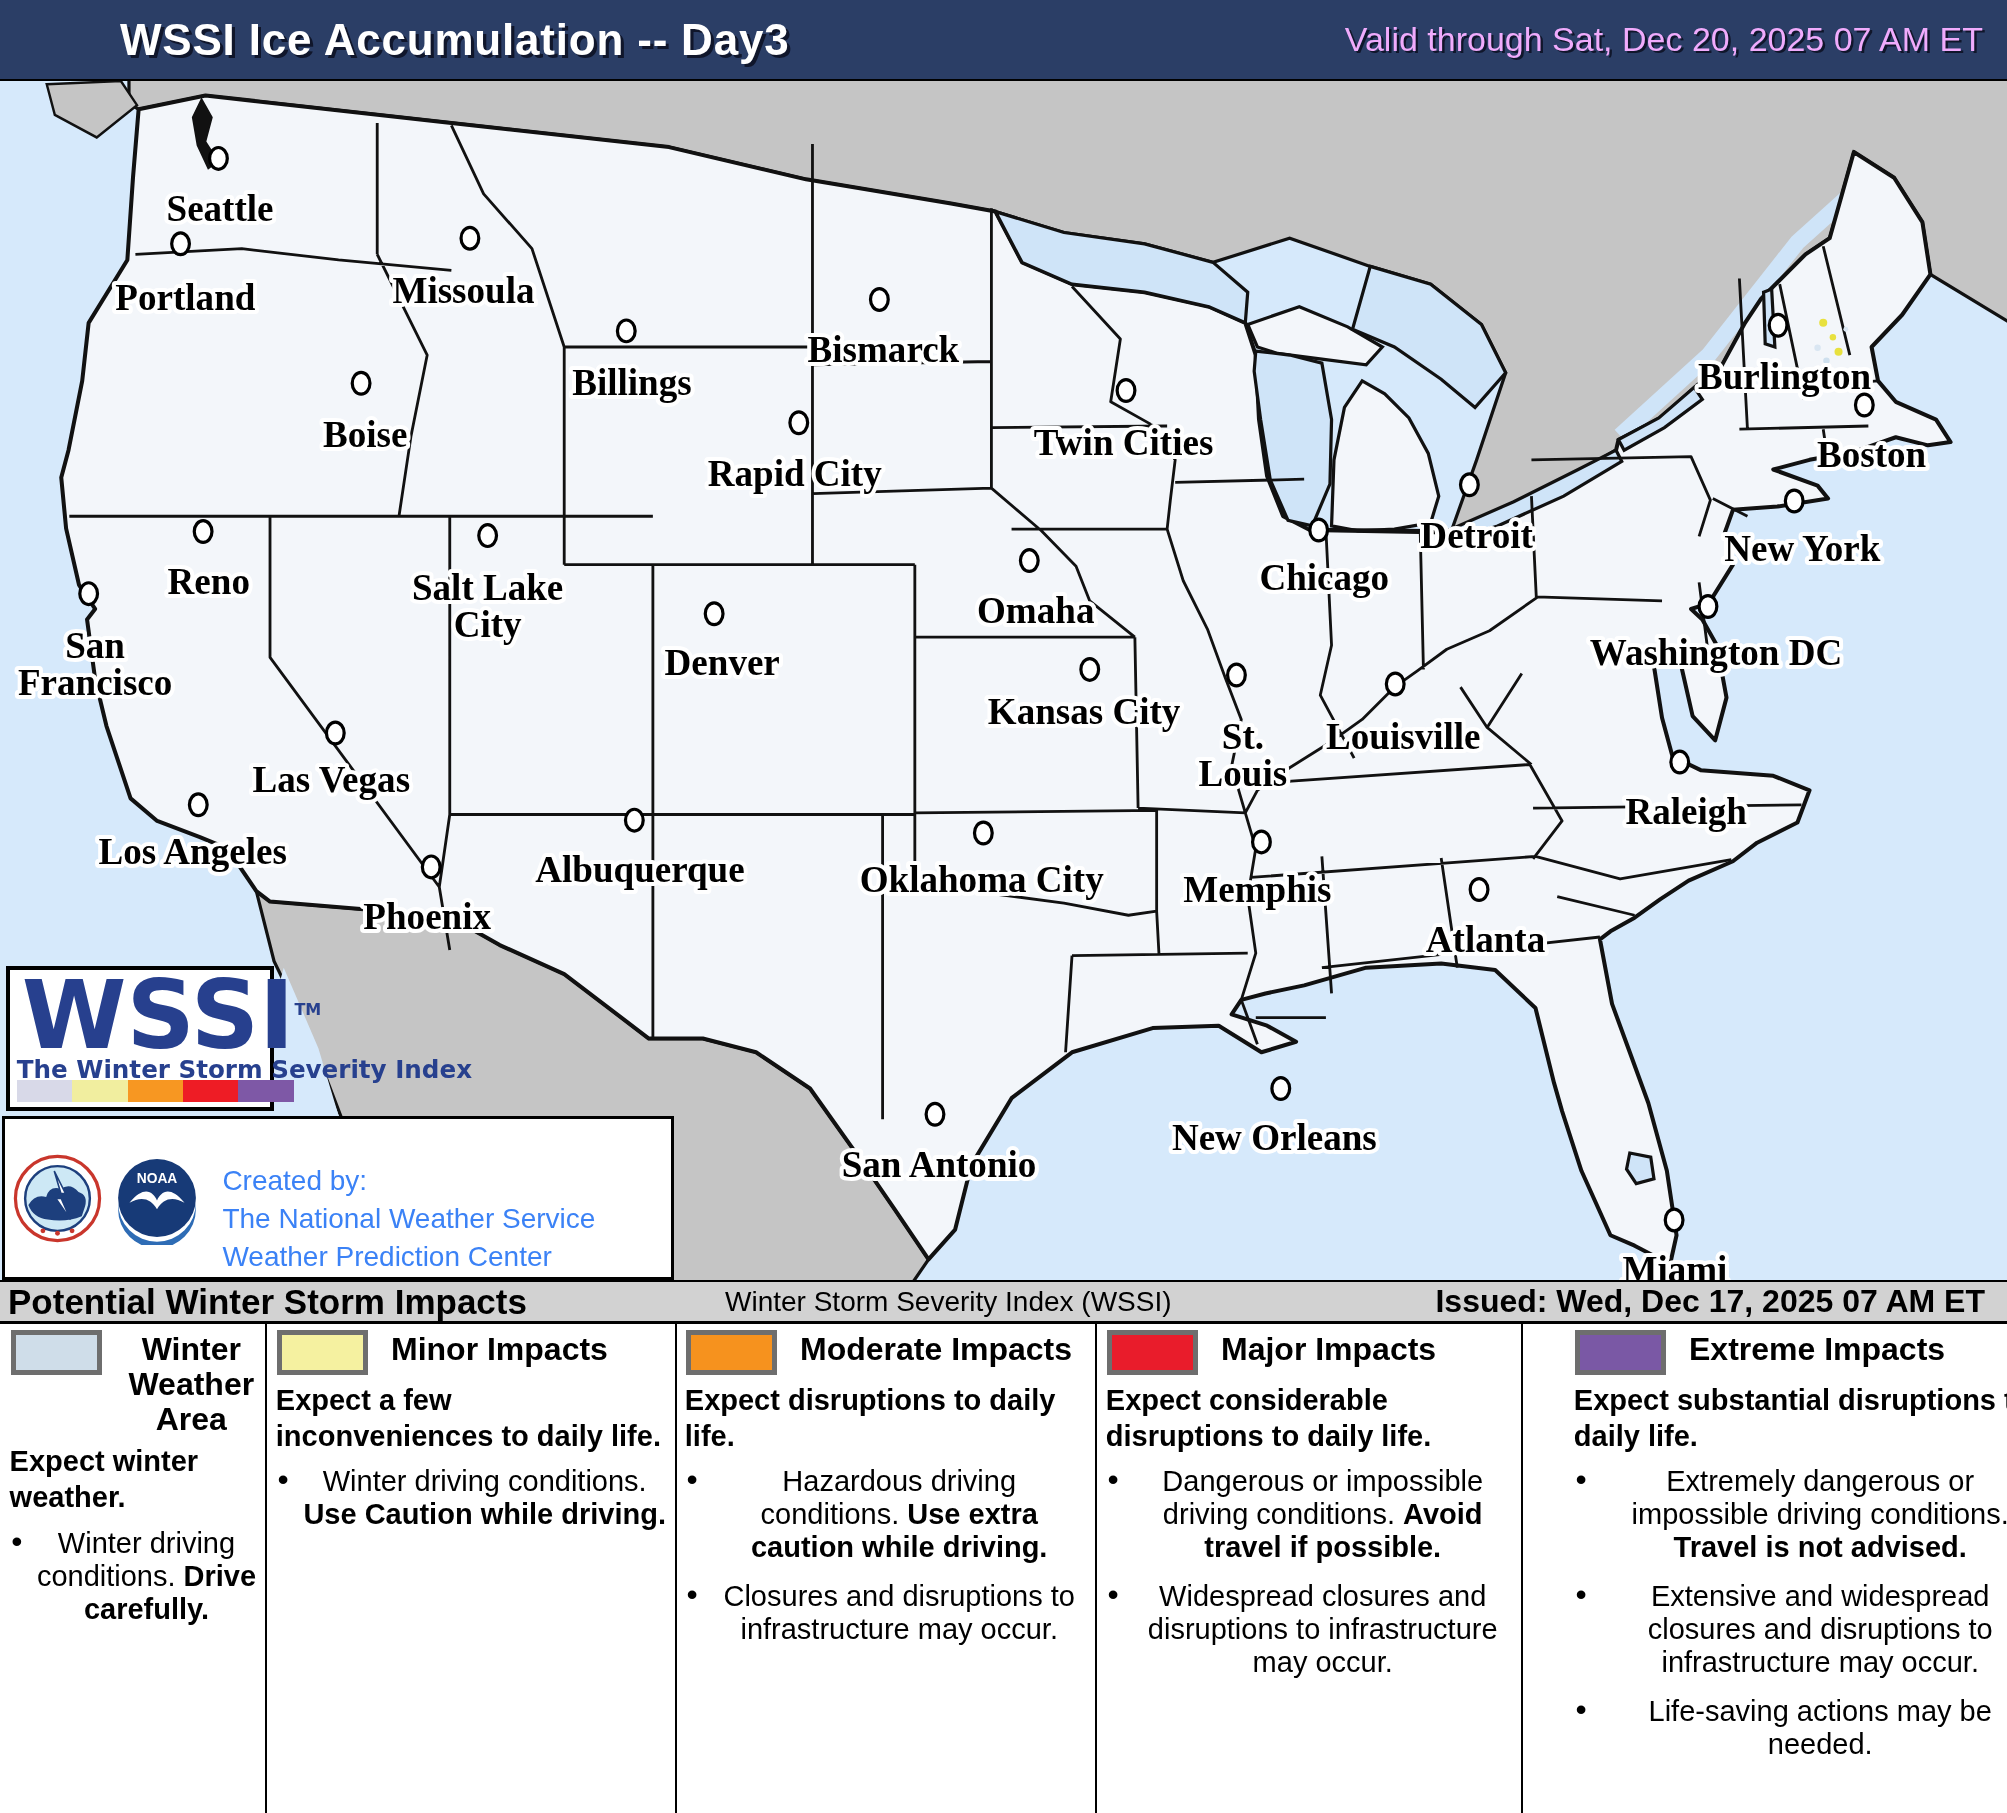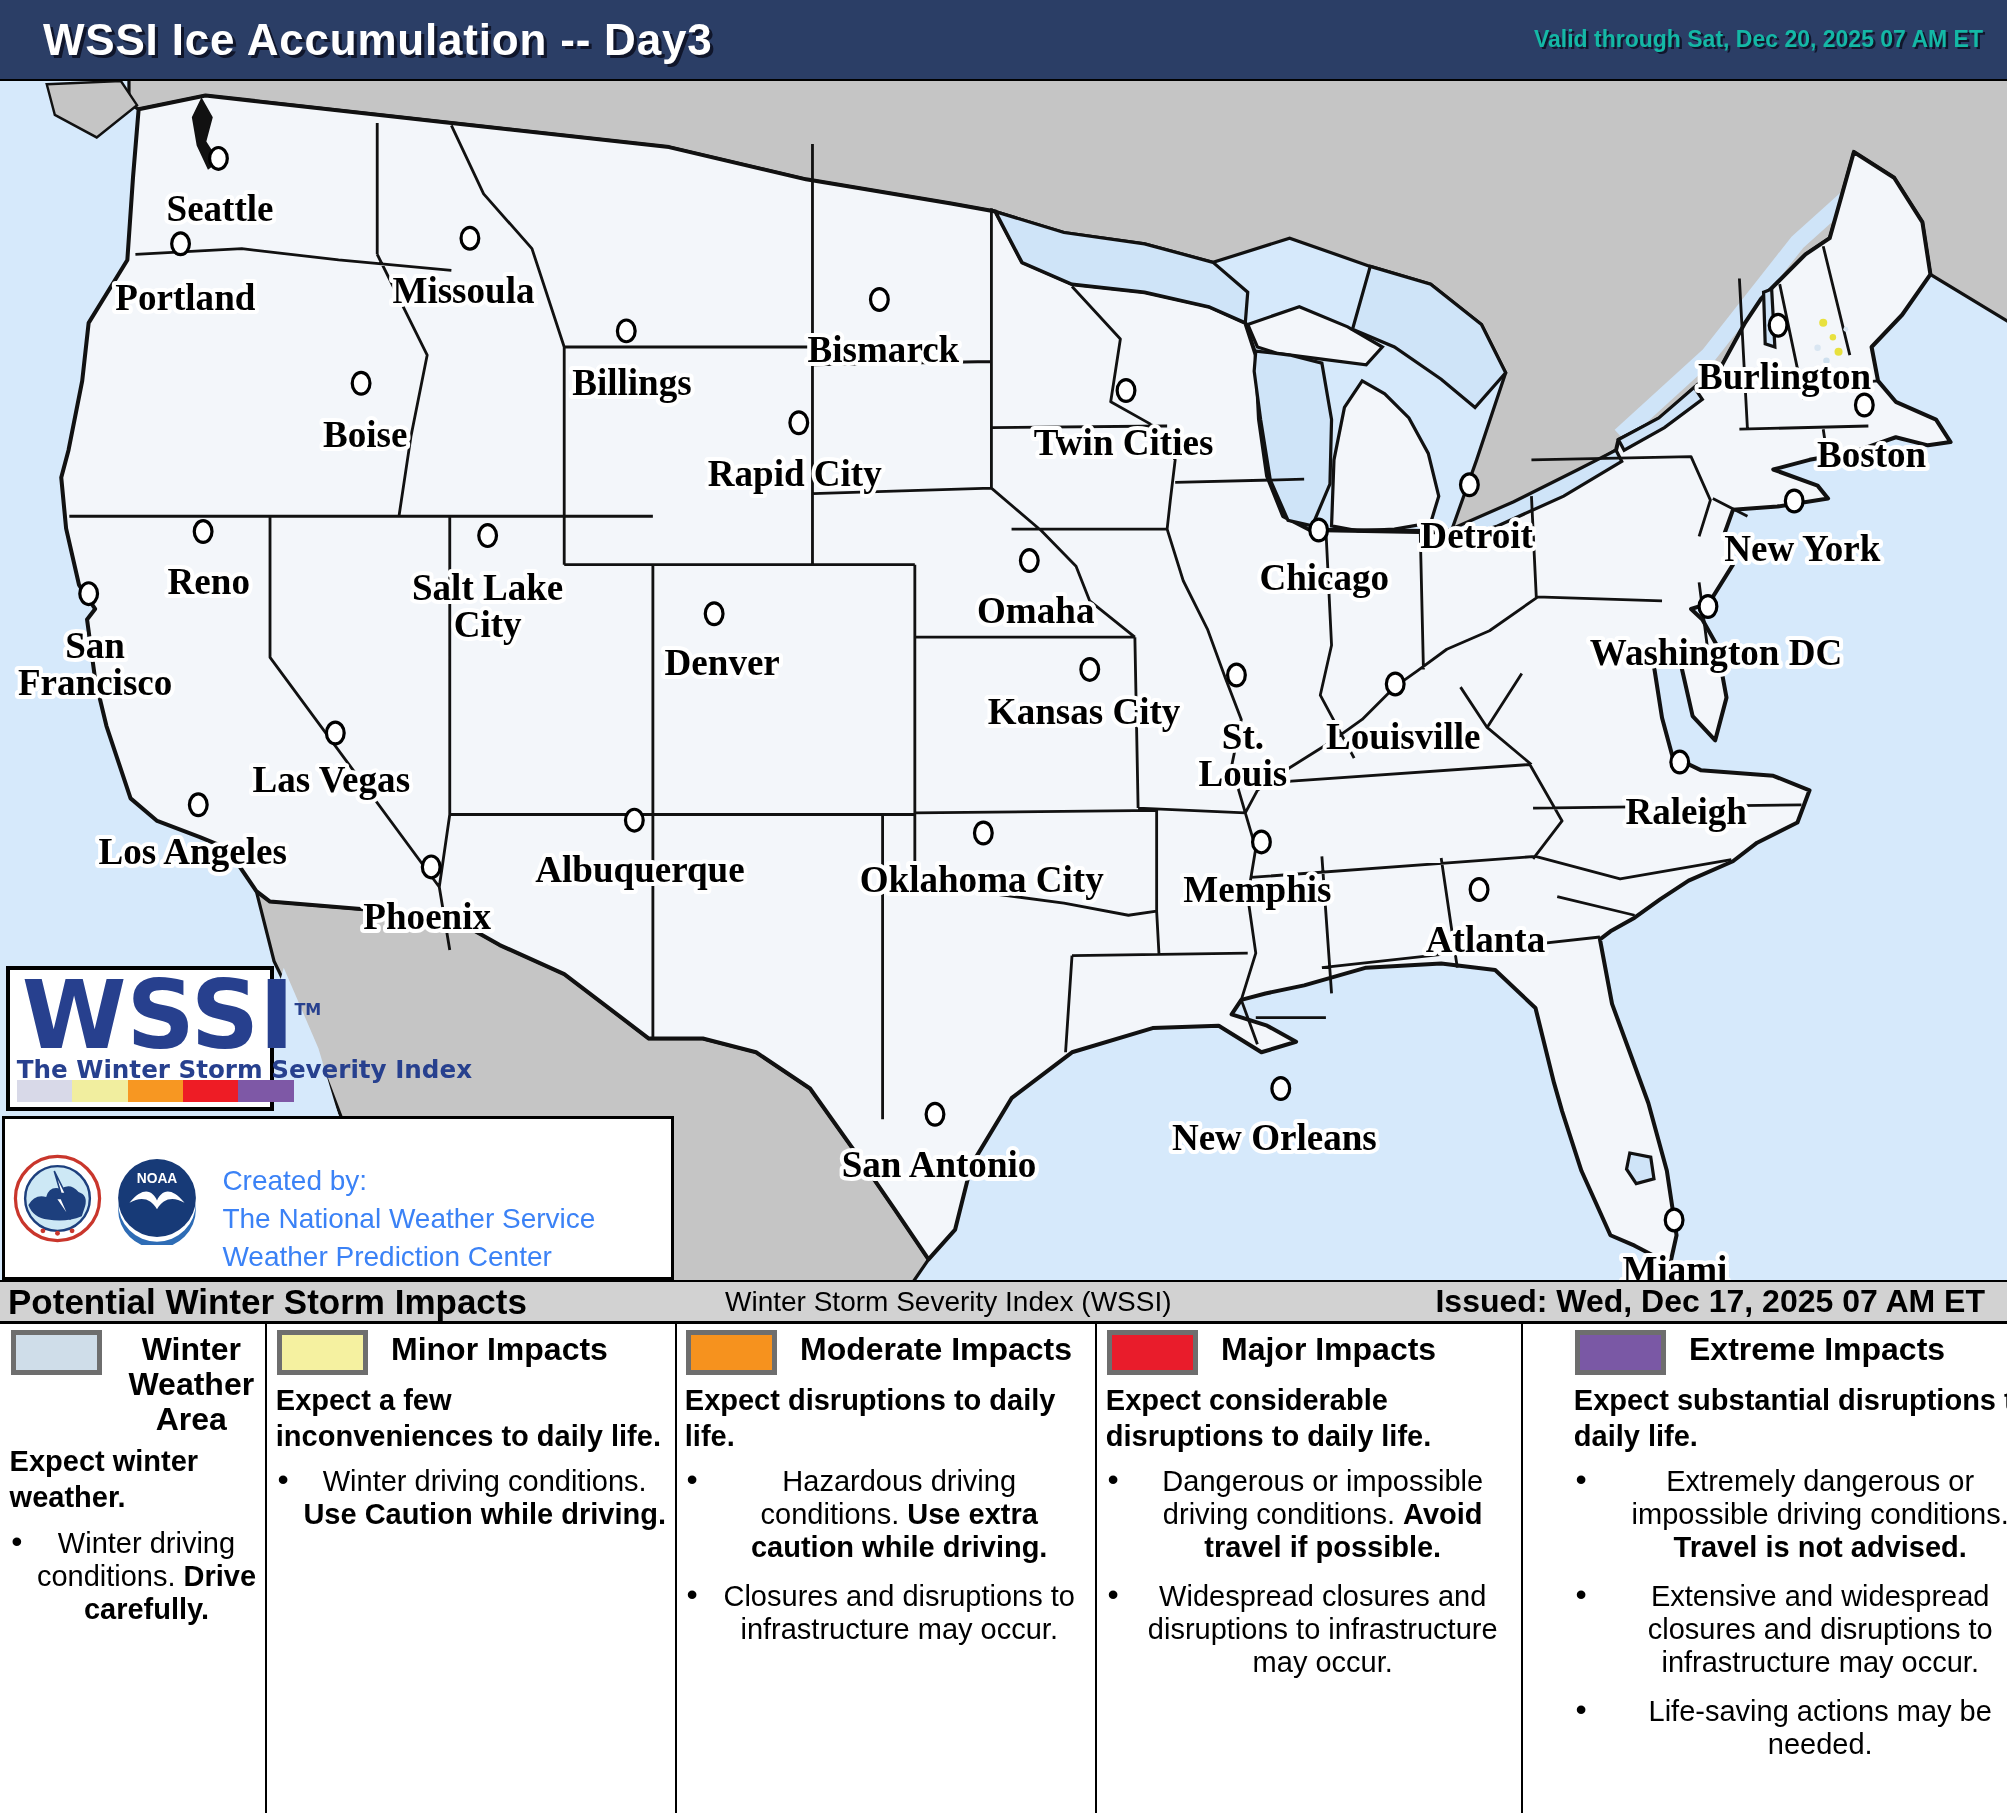--- a/index.html
+++ b/index.html
@@ -1,23 +1,23 @@
 <!DOCTYPE html>
 <html style="font-size:13px"><head>
 <meta charset="utf-8">
 <style>
   html,body{margin:0;padding:0;background:#888;}
   .page{position:relative;width:2007px;height:1814px;background:#ffffff;outline:1.6px solid #000;
         font-family:"Liberation Sans",sans-serif;overflow:hidden;}
   
   .header{position:absolute;left:0;top:0;width:2007px;height:81px;background:#2b3e66;
           border-bottom:2.4px solid #000;box-sizing:border-box;display:flex;align-items:center;}
-  .header .title{color:#fff;font-weight:bold;font-size:44px;margin-left:43px;
+  .header .title{color:#fff;font-weight:bold;font-size:44px;margin-left:120px;
                  text-shadow:3.2px 3.2px 0 #10162b;letter-spacing:0.8px;}
-  .header .valid{color:#14b8a6;font-weight:bold;font-size:23px;margin-left:auto;margin-right:24px;
+  .header .valid{color:#f0abfc;font-weight:normal;font-size:34px;margin-left:auto;margin-right:24px;
                  text-shadow:2.4px 2.4px 0 #10162b;}
   
   .map-wrap{position:absolute;left:0;top:81px;width:2007px;height:1201px;}
   svg text.city{font-family:"Liberation Serif",serif;font-weight:bold;font-size:46px;
                 fill:#000;stroke:#fff;stroke-width:10px;paint-order:stroke;stroke-linejoin:round;
                 text-anchor:middle;}
   
   .wssi-box{position:absolute;left:6.4px;top:966px;width:268px;height:145px;background:#fff;
             border:4px solid #000;box-sizing:border-box;}
   .wssi-acronym{position:absolute;left:11.3px;top:-9.7px;color:#27408e;font-weight:900;font-size:95px;

